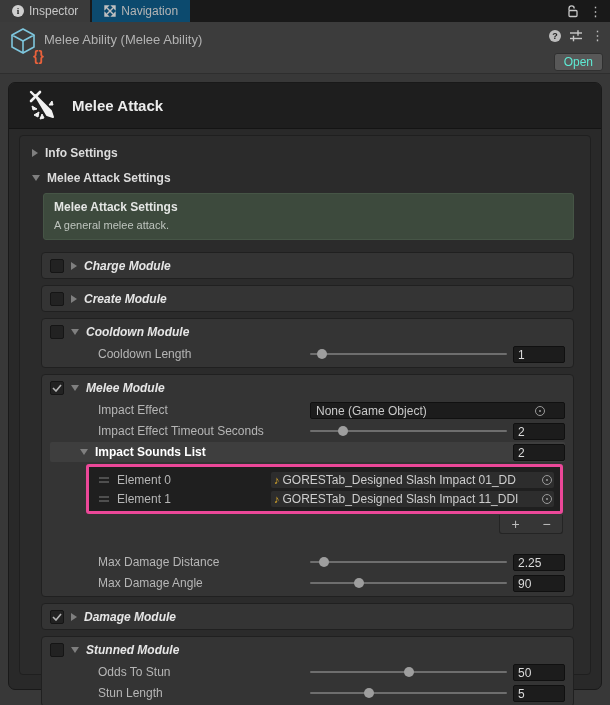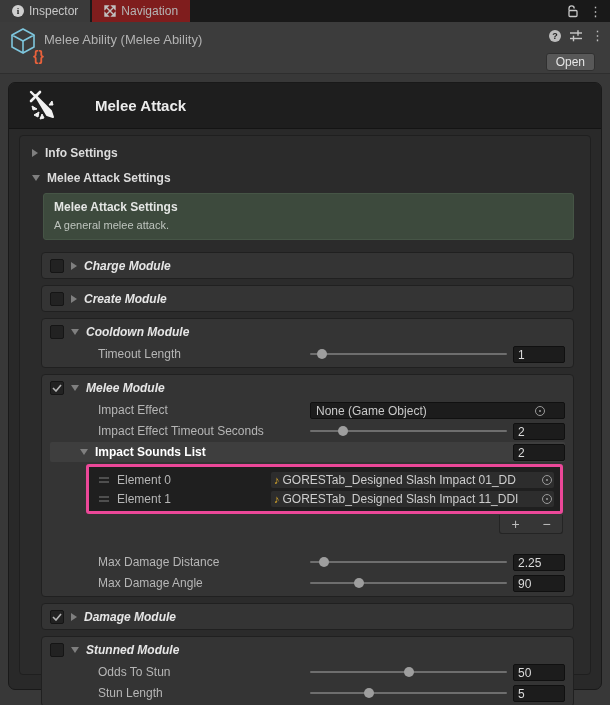--- a/index.html
+++ b/index.html
@@ -10,53 +10,53 @@
     font-size:12px;
     color:#bdbdbd;
     overflow:hidden;
     -webkit-font-smoothing:antialiased;
   }
 
   
   .tabbar { height:22px; background:#191919; display:flex; align-items:stretch; }
   .tab { display:flex; align-items:center; gap:5px; padding:0 12px; color:#c8c8c8; cursor:default; }
   .tab.active { background:#3a3a3a; }
-  .tab.inactive { background:#7f1d1d; margin-left:2px; color:#b5b5b5; }
+  .tab.inactive { background:#0c4a6e; margin-left:2px; color:#b5b5b5; }
   .tab-spacer { flex:1; }
   .tabbar-right { display:flex; align-items:center; gap:10px; padding-right:8px; }
   .kebab { color:#c0c0c0; font-size:13px; letter-spacing:0; line-height:1; }
 
   .circle-icon {
     width:12px; height:12px; border-radius:50%; background:#cfcfcf; color:#1e1e1e;
     font-size:9px; font-weight:bold; display:inline-flex; align-items:center; justify-content:center;
     font-family:"Liberation Serif", serif;
   }
   .circle-icon.help { background:#bdbdbd; font-family:"Liberation Sans",sans-serif; }
 
   
   .header { height:52px; background:#3c3c3c; position:relative; border-bottom:1px solid #2e2e2e; }
   .obj-icon { position:absolute; left:8px; top:4px; width:34px; height:34px; }
   .obj-icon .braces { position:absolute; right:-2px; bottom:-4px; color:#e8613b; font-weight:bold; font-size:14px; }
   .header-title { position:absolute; left:44px; top:10px; color:#b2b2b2; font-size:13px; }
   .header-icons { position:absolute; right:6px; top:7px; display:flex; align-items:center; gap:8px; }
   .open-btn {
-    position:absolute; right:15px; top:31px;
+    position:absolute; right:7px; top:31px;
     background:#585858; border:1px solid #303030; border-radius:3px;
-    color:#e5e5e5; font-size:12px; padding:1px 9px 2px; height:18px;
+    color:#5eead4; font-size:12px; padding:1px 9px 2px; height:18px;
     font-family:"Liberation Sans",sans-serif;
   }
 
   
   .ability-box {
     position:absolute; left:8px; top:82px; width:594px; height:608px;
     background:#292929; border:1px solid #191919; border-radius:7px;
   }
   .ability-title {
     height:46px; background:#1e1e1e; border-bottom:1px solid #141414;
-    border-radius:6px 6px 0 0; display:flex; align-items:center; padding-left:16px; gap:34px;
+    border-radius:6px 6px 0 0; display:flex; align-items:center; padding-left:16px; gap:11px;
   }
   .ability-title .title-text { color:#ececec; font-weight:bold; font-size:15px; }
 
   .inner-panel {
     margin:6px 10px 0 10px; height:540px;
     background:#2b2b2b; border:1px solid #1f1f1f; border-radius:4px;
     padding:4px 14px 0 6px;
   }
 
   .foldout-row { height:25px; display:flex; align-items:center; gap:7px; padding-left:6px; }
@@ -242,21 +242,21 @@
       </div>
     </div>
 
     <div class="module">
       <div class="module-header">
         <span class="checkbox"></span>
         <span class="tri-down"></span>
         <span class="m-label">Cooldown Module</span>
       </div>
       <div class="prop-row">
-        <span class="prop-label">Timeout Length</span>
+        <span class="prop-label">Cooldown Length</span>
         <div class="control">
           <div class="slider">
             <div class="track"></div>
             <div class="thumb" style="left:6%"></div>
           </div>
           <div class="value-field">1</div>
         </div>
       </div>
     </div>
 

